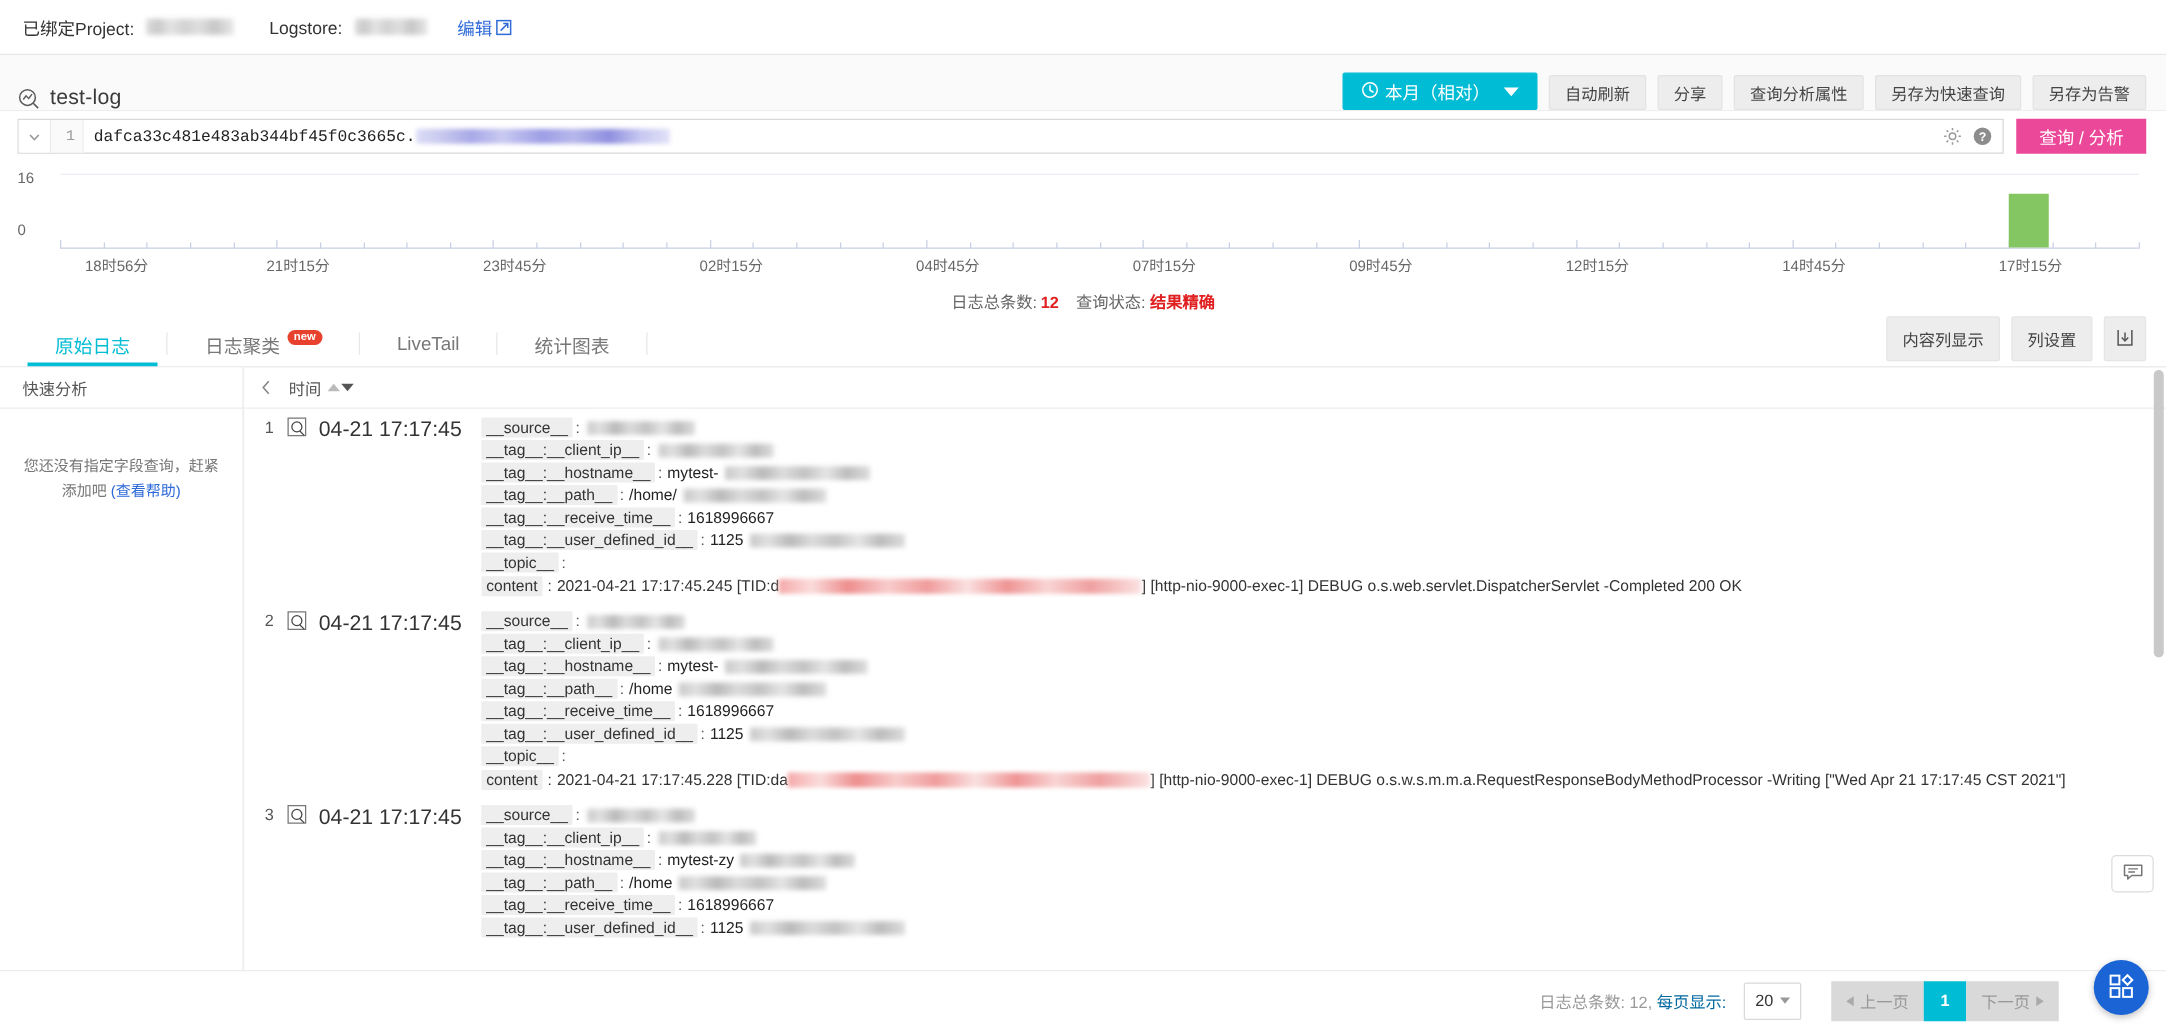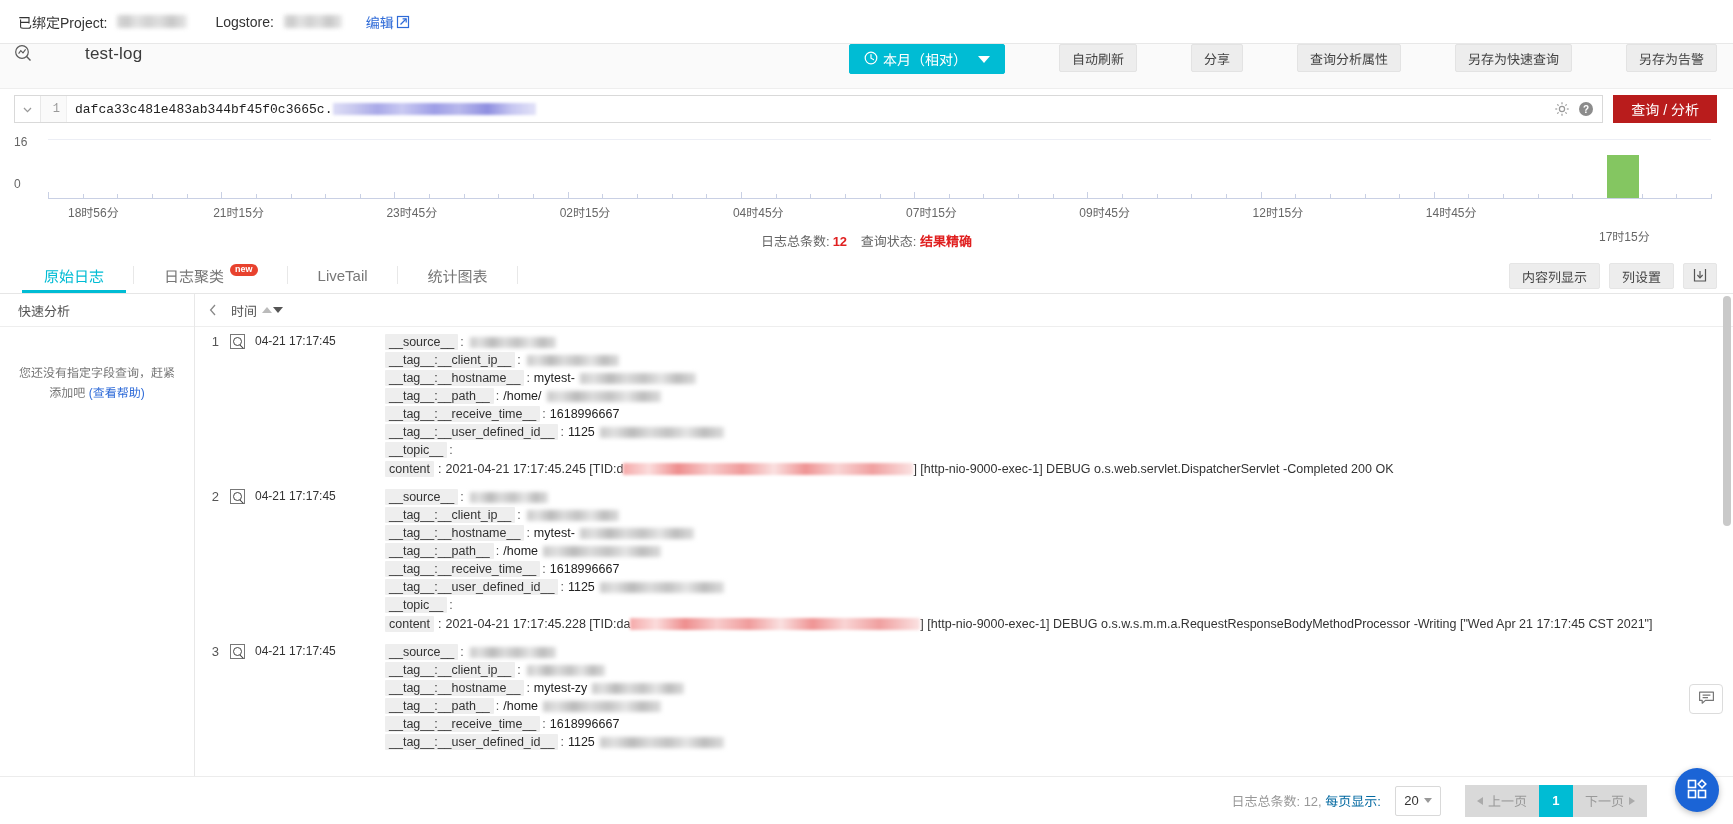--- a/index.html
+++ b/index.html
@@ -25,25 +25,24 @@
   .blur-chip {
     display:inline-block; height:13px; border-radius:1px; vertical-align:middle;
     background: linear-gradient(90deg,#d8d8d8 0%,#c8c8c8 14%,#e3e3e3 28%,#cfcfcf 44%,#dedede 60%,#c4c4c4 78%,#e6e6e6 100%);
     filter: blur(2.2px); opacity:.95; margin: 0 4px;
   }
   .edit-link { color:#2f6bd8; font-size:14px; cursor:pointer; display:flex; align-items:center; gap:2px;}
   .edit-link svg { display:block; }
 
   
   .titlerow {
-    height: 45px; display:flex; align-items:flex-start;
+    height: 45px; display:flex; align-items:flex-end;
     padding: 0 16px 0 14px;
     background: #fafafa;
     border-bottom:1px solid #eee;
-    gap:45px;
   }
   .logo-ic { width:18px; height:18px; margin-right:8px; color:#5a5a5a; flex:none;}
   .page-title { font-size:17px; color:#3b3b3b; letter-spacing:.2px;}
   .spacer { flex:1 1 auto; }
   .btn {
     height:28px; padding:0 12px; display:inline-flex; align-items:center; justify-content:center;
     background:#ededed; border:1px solid #e3e3e3; color:#444; font-size:13px;
     margin-left:9px; cursor:pointer; white-space:nowrap; border-radius:2px;
   }
   .btn-time {
@@ -81,21 +80,21 @@
     white-space:nowrap;
   }
   .q-blur-code {
     display:inline-block; height:12px; width:203px; margin-left:1px; border-radius:1px;
     background: linear-gradient(90deg,#dcdcf6 0%,#c8c8ef 10%,#a9a9e8 22%,#c9c9f2 34%,#9e9ee6 50%,#b8b8ec 62%,#8f8fe0 76%,#c6c6f1 88%,#e2e2f8 100%);
     filter: blur(1.6px); vertical-align:middle;
   }
   .q-icons { display:flex; align-items:center; gap:8px; padding:0 8px; }
   .q-icons .ic { color:#999; cursor:pointer; display:flex; }
   .btn-search {
-    height:28px; margin-left:10px; padding:0 18px; background:#b91c1c; color:#fff;
+    height:28px; margin-left:10px; padding:0 18px; background:#ec4899; color:#fff;
     border:none; display:flex; align-items:center; justify-content:center;
     font-size:14px; cursor:pointer; white-space:nowrap;
   }
 
   
   .chartwrap { position:relative; height:92px; margin: 4px 16px 0 14px; }
   .chart-ylab { position:absolute; left:0; font-size:12px; color:#666; }
   .chart-plot { position:absolute; left:34px; right:6px; top:6px; bottom:26px; }
   .gridline-top { position:absolute; left:0; right:0; top:0; border-top:1px solid #eceef5; }
   .axis-line { position:absolute; left:0; right:0; bottom:0; border-top:1px solid #c9d0e4; }
@@ -127,21 +126,21 @@
   .tab.active .underline {
     position:absolute; left:8px; right:8px; bottom:0; height:3px; background:#00bcd4;
   }
   .newbadge {
     background:#e8422e; color:#fff; font-size:9px; border-radius:7px;
     padding:1px 5px 2px; margin-left:6px; line-height:1; font-weight:bold;
     transform: translateY(-5px);
   }
   .tabs-right { margin-left:auto; display:flex; align-items:center; padding-bottom:4px;}
   .btn-sm {
-    height:26px; padding:0 12px; display:inline-flex; align-items:center; justify-content:center;
+    height:36px; padding:0 12px; display:inline-flex; align-items:center; justify-content:center;
     background:#ededed; border:1px solid #e5e5e5; color:#444; font-size:13px; margin-left:9px;
     cursor:pointer; border-radius:2px;
   }
   .btn-ico { width:34px; padding:0; }
 
   
   .body { display:flex; height:calc(824px - 44px - 45px - 41px - 92px - 32px - 36px - 48px); }
   .sidebar { width:195px; flex:none; border-right:1px solid #e8e8e8; background:#fff; }
   .sb-head { height:33px; display:flex; align-items:center; padding-left:18px;
     font-size:13px; color:#555; border-bottom:1px solid #eee; }
@@ -160,21 +159,21 @@
   .ar-up { width:0;height:0;border-left:5px solid transparent;border-right:5px solid transparent;border-bottom:6px solid #bbb;}
   .ar-dn { width:0;height:0;border-left:5px solid transparent;border-right:5px solid transparent;border-top:6px solid #555;}
 
   .rows { }
   .row { display:flex; padding: 6px 0 4px; }
   .r-idx { width:24px; text-align:right; font-size:13px; color:#555; padding-top:1px; }
   .r-mag { width:36px; display:flex; justify-content:center; padding-top:1px; }
   .mag-btn { width:15px;height:15px;border:1px solid #777; position:relative; cursor:pointer;}
   .mag-btn::after{content:""; position:absolute; width:7px;height:7px;border:1.3px solid #444;border-radius:50%; left:2px; top:2px;}
   .mag-btn::before{content:""; position:absolute; width:5px;height:1.3px;background:#444; transform:rotate(45deg); left:8px; top:11px;}
-  .r-time { width:122px; font-size:12px; color:#333; padding-top:1px;}
+  .r-time { width:122px; font-size:17px; color:#333; padding-top:1px;}
   .r-fields { flex:1 1 auto; padding-left:8px; }
   .fld { display:flex; align-items:center; height:18px; font-size:12.5px; color:#333; }
   .fld .k {
     background:#eeeeee; color:#333; padding:1px 4px; margin-right:1px; border-radius:1px;
     font-size:12.5px; white-space:nowrap;
   }
   .fld .colon { margin: 0 4px 0 1px; color:#555; }
   .fld .v { color:#222; white-space:nowrap; }
   .blur-v {
     display:inline-block; height:11px; border-radius:1px; vertical-align:middle;
@@ -384,21 +383,21 @@
     <div class="xlabels" id="xlabels">
         <span class="xlab" style="left: 1.2%; transform: none;">18时56分</span>
         <span class="xlab" style="left: 11.4583%;">21时15分</span>
         <span class="xlab" style="left: 21.875%;">23时45分</span>
         <span class="xlab" style="left: 32.2917%;">02时15分</span>
         <span class="xlab" style="left: 42.7083%;">04时45分</span>
         <span class="xlab" style="left: 53.125%;">07时15分</span>
         <span class="xlab" style="left: 63.5417%;">09时45分</span>
         <span class="xlab" style="left: 73.9583%;">12时15分</span>
         <span class="xlab" style="left: 84.375%;">14时45分</span>
-        <span class="xlab" style="left: 94.7917%; margin-top: 24px;">17时15分</span>
+        <span class="xlab" style="left: 94.7917%;">17时15分</span>
       </div>
   </div>
 
   <div class="summary">
     <span>日志总条数:</span><span class="num">12</span>
     <span style="margin-left:7px">查询状态:</span>
     <span class="ok">结果精确</span>
   </div>
 
   <div class="tabsrow">

